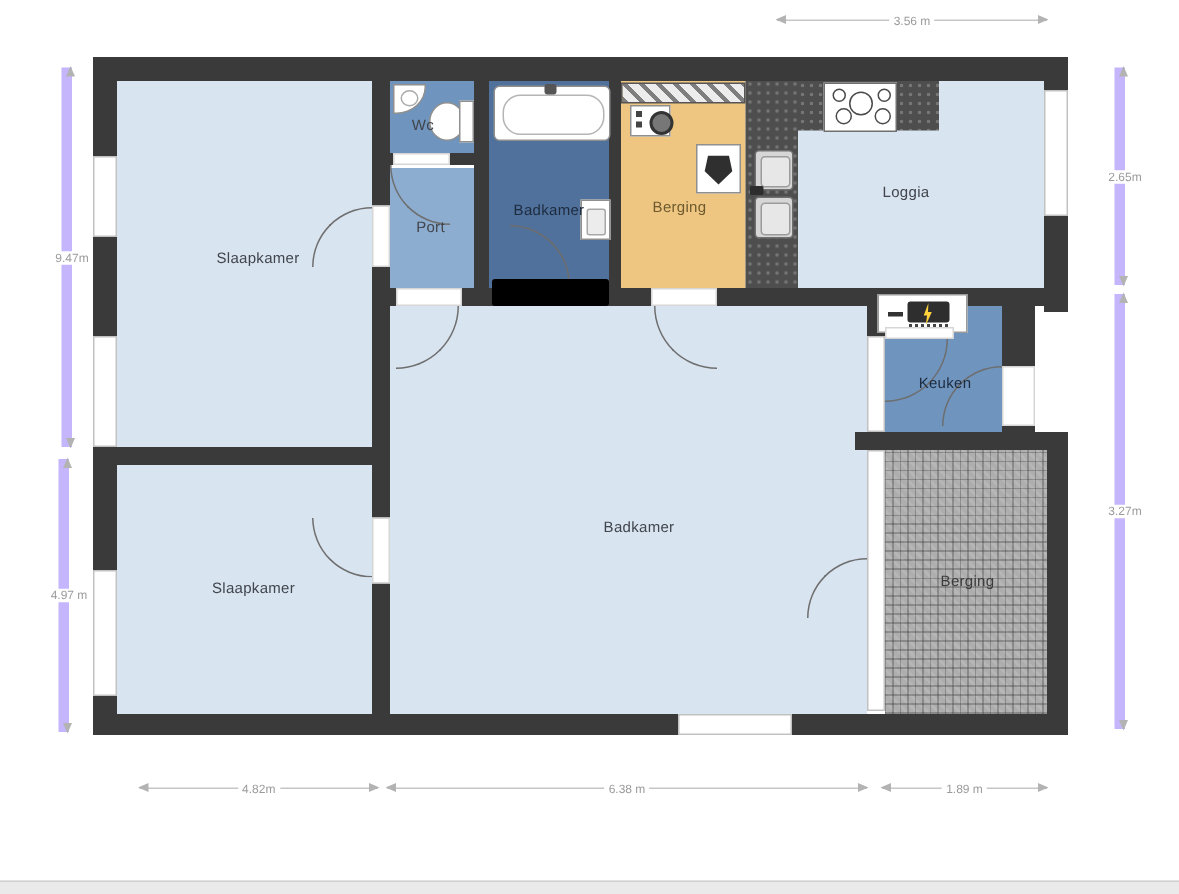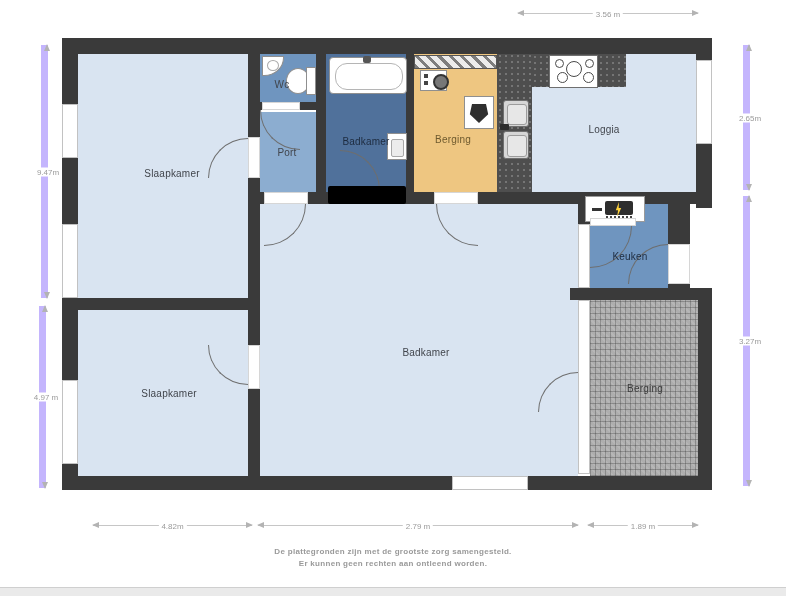--- a/index.html
+++ b/index.html
@@ -199,27 +199,23 @@
     <span class="dlab">3.27m</span>
   </div>
   <div class="dim-h" style="left:93px;top:525px;width:159px;">
     <span class="ar ar-l"></span>
       <span class="ar ar-r"></span>
     <span class="dlab">4.82m</span>
   </div>
   <div class="dim-h" style="left:258px;top:525px;width:320px;">
     <span class="ar ar-l"></span>
       <span class="ar ar-r"></span>
-    <span class="dlab">2.79 m</span>
+    <span class="dlab">6.38 m</span>
   </div>
   <div class="dim-h" style="left:588px;top:525px;width:110px;">
     <span class="ar ar-l"></span>
       <span class="ar ar-r"></span>
     <span class="dlab">1.89 m</span>
   </div>
 
-  <div class="disclaimer">
-    <div>De plattegronden zijn met de grootste zorg samengesteld.</div>
-    <div>Er kunnen geen rechten aan ontleend worden.</div>
-  </div>
 
   <div class="bottom-bar"></div>
 </div>
 
 </body></html>

